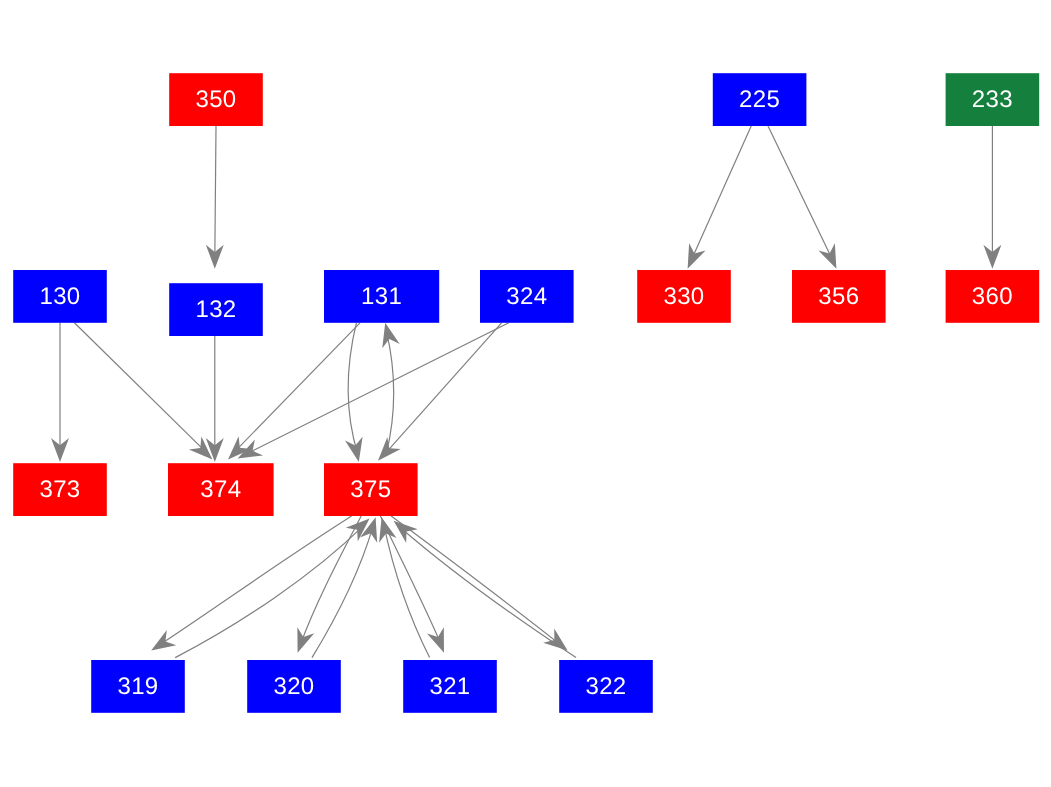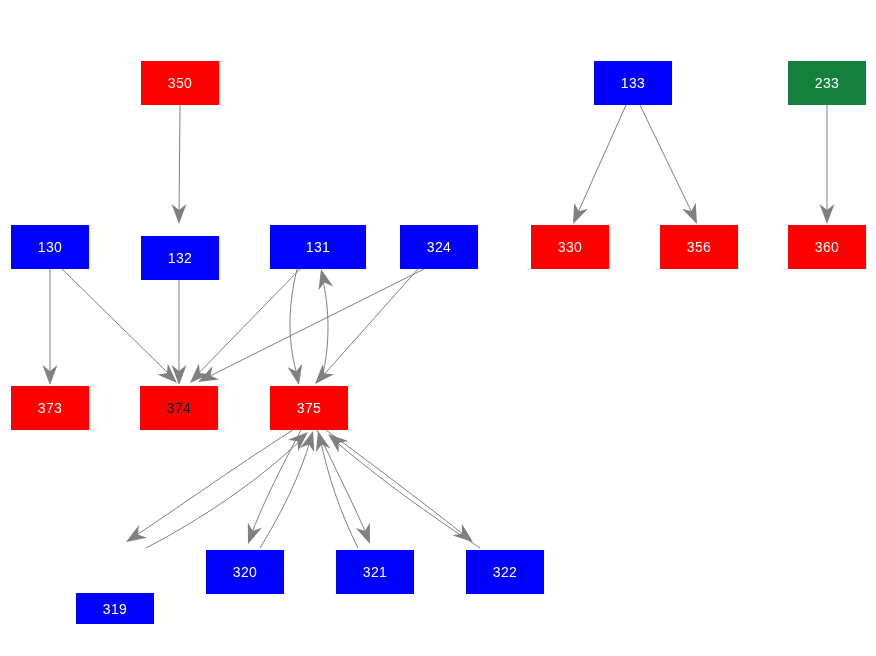--- a/index.html
+++ b/index.html
@@ -27,21 +27,21 @@
     pointer-events: none;
   }
   .node {
     position: absolute;
     box-sizing: border-box;
     display: flex;
     align-items: center;
     justify-content: center;
     color: #ffffff;
     font-family: "Liberation Sans", "DejaVu Sans", sans-serif;
-    font-size: 14px;
+    font-size: 20px;
     font-weight: normal;
     letter-spacing: 0.3px;
     line-height: 1;
     user-select: none;
     cursor: default;
   }
   .node-label {
     pointer-events: none;
   }
   .edge-path {
@@ -138,21 +138,21 @@
       <g>
         <path d="M 480 548 C 430 515 378 478 334 440" class="edge-path" stroke="#808080"></path>
         <path d="M 0 0 L -20 -7.5 L -14 0  L -20 7.5 Z" transform="translate(328,434) rotate(220)" class="edge-head" fill="#808080"></path>
       </g>
     </svg>
   <div id="node-layer">
       <div class="node" style="left: 141px; top: 61px; width: 78px; height: 44px; background-color: rgb(255, 0, 0); color: rgb(255, 255, 255);">
         <span class="node-label">350</span>
       </div>
       <div class="node" style="left: 594px; top: 61px; width: 78px; height: 44px; background-color: rgb(0, 0, 255); color: rgb(255, 255, 255);">
-        <span class="node-label">133</span>
+        <span class="node-label">225</span>
       </div>
       <div class="node" style="left: 788px; top: 61px; width: 78px; height: 44px; background-color: #15803d; color: rgb(255, 255, 255);">
         <span class="node-label">233</span>
       </div>
       <div class="node" style="left: 11px; top: 225px; width: 78px; height: 44px; background-color: rgb(0, 0, 255); color: rgb(255, 255, 255);">
         <span class="node-label">130</span>
       </div>
       <div class="node" style="left: 141px; top: 236px; width: 78px; height: 44px; background-color: rgb(0, 0, 255); color: rgb(255, 255, 255);">
         <span class="node-label">132</span>
       </div>
@@ -167,27 +167,27 @@
       </div>
       <div class="node" style="left: 660px; top: 225px; width: 78px; height: 44px; background-color: rgb(255, 0, 0); color: rgb(255, 255, 255);">
         <span class="node-label">356</span>
       </div>
       <div class="node" style="left: 788px; top: 225px; width: 78px; height: 44px; background-color: rgb(255, 0, 0); color: rgb(255, 255, 255);">
         <span class="node-label">360</span>
       </div>
       <div class="node" style="left: 11px; top: 386px; width: 78px; height: 44px; background-color: rgb(255, 0, 0); color: rgb(255, 255, 255);">
         <span class="node-label">373</span>
       </div>
-      <div class="node" style="left: 140px; top: 386px; width: 78px; height: 44px; background-color: rgb(255, 0, 0); color: #0f172a;">
+      <div class="node" style="left: 140px; top: 386px; width: 88px; height: 44px; background-color: rgb(255, 0, 0); color: #ffffff;">
         <span class="node-label">374</span>
       </div>
       <div class="node" style="left: 270px; top: 386px; width: 78px; height: 44px; background-color: rgb(255, 0, 0); color: rgb(255, 255, 255);">
         <span class="node-label">375</span>
       </div>
-      <div class="node" style="left: 76px; top: 550px; width: 78px; height: 31px; background-color: rgb(0, 0, 255); color: rgb(255, 255, 255); margin-top: 43px;">
+      <div class="node" style="left: 76px; top: 550px; width: 78px; height: 44px; background-color: rgb(0, 0, 255); color: rgb(255, 255, 255);">
         <span class="node-label">319</span>
       </div>
       <div class="node" style="left: 206px; top: 550px; width: 78px; height: 44px; background-color: rgb(0, 0, 255); color: rgb(255, 255, 255);">
         <span class="node-label">320</span>
       </div>
       <div class="node" style="left: 336px; top: 550px; width: 78px; height: 44px; background-color: rgb(0, 0, 255); color: rgb(255, 255, 255);">
         <span class="node-label">321</span>
       </div>
       <div class="node" style="left: 466px; top: 550px; width: 78px; height: 44px; background-color: rgb(0, 0, 255); color: rgb(255, 255, 255);">
         <span class="node-label">322</span>

